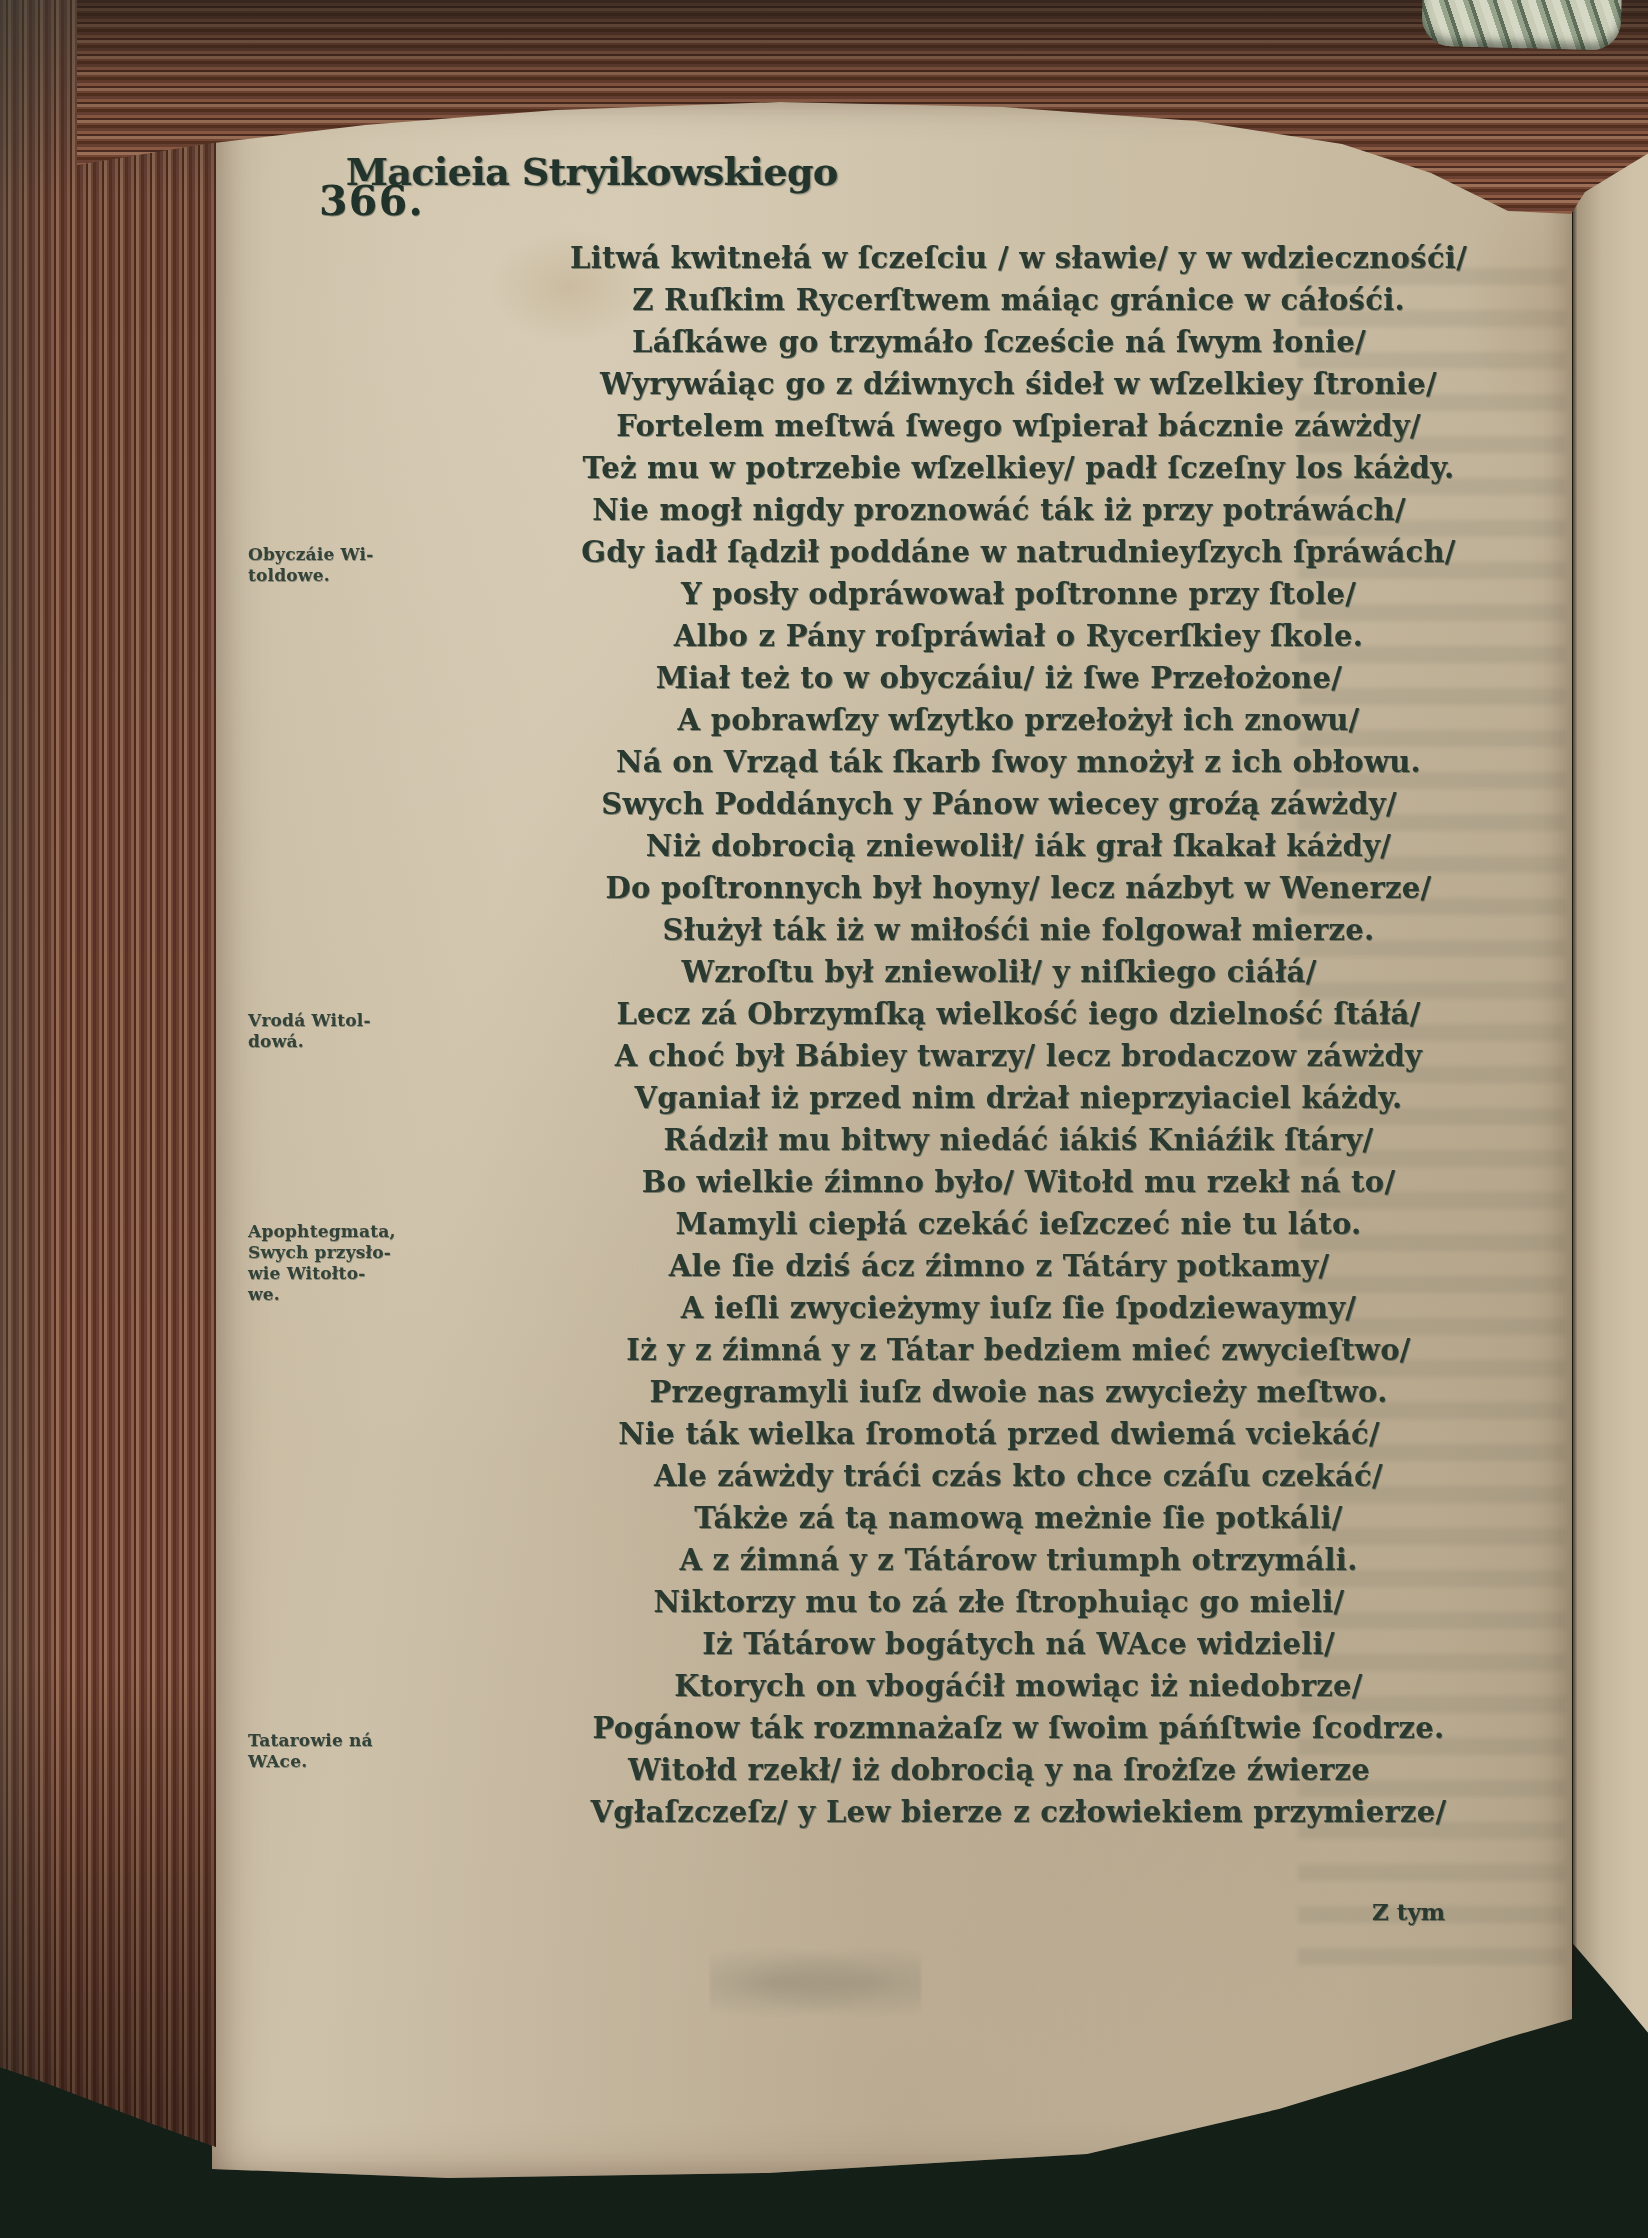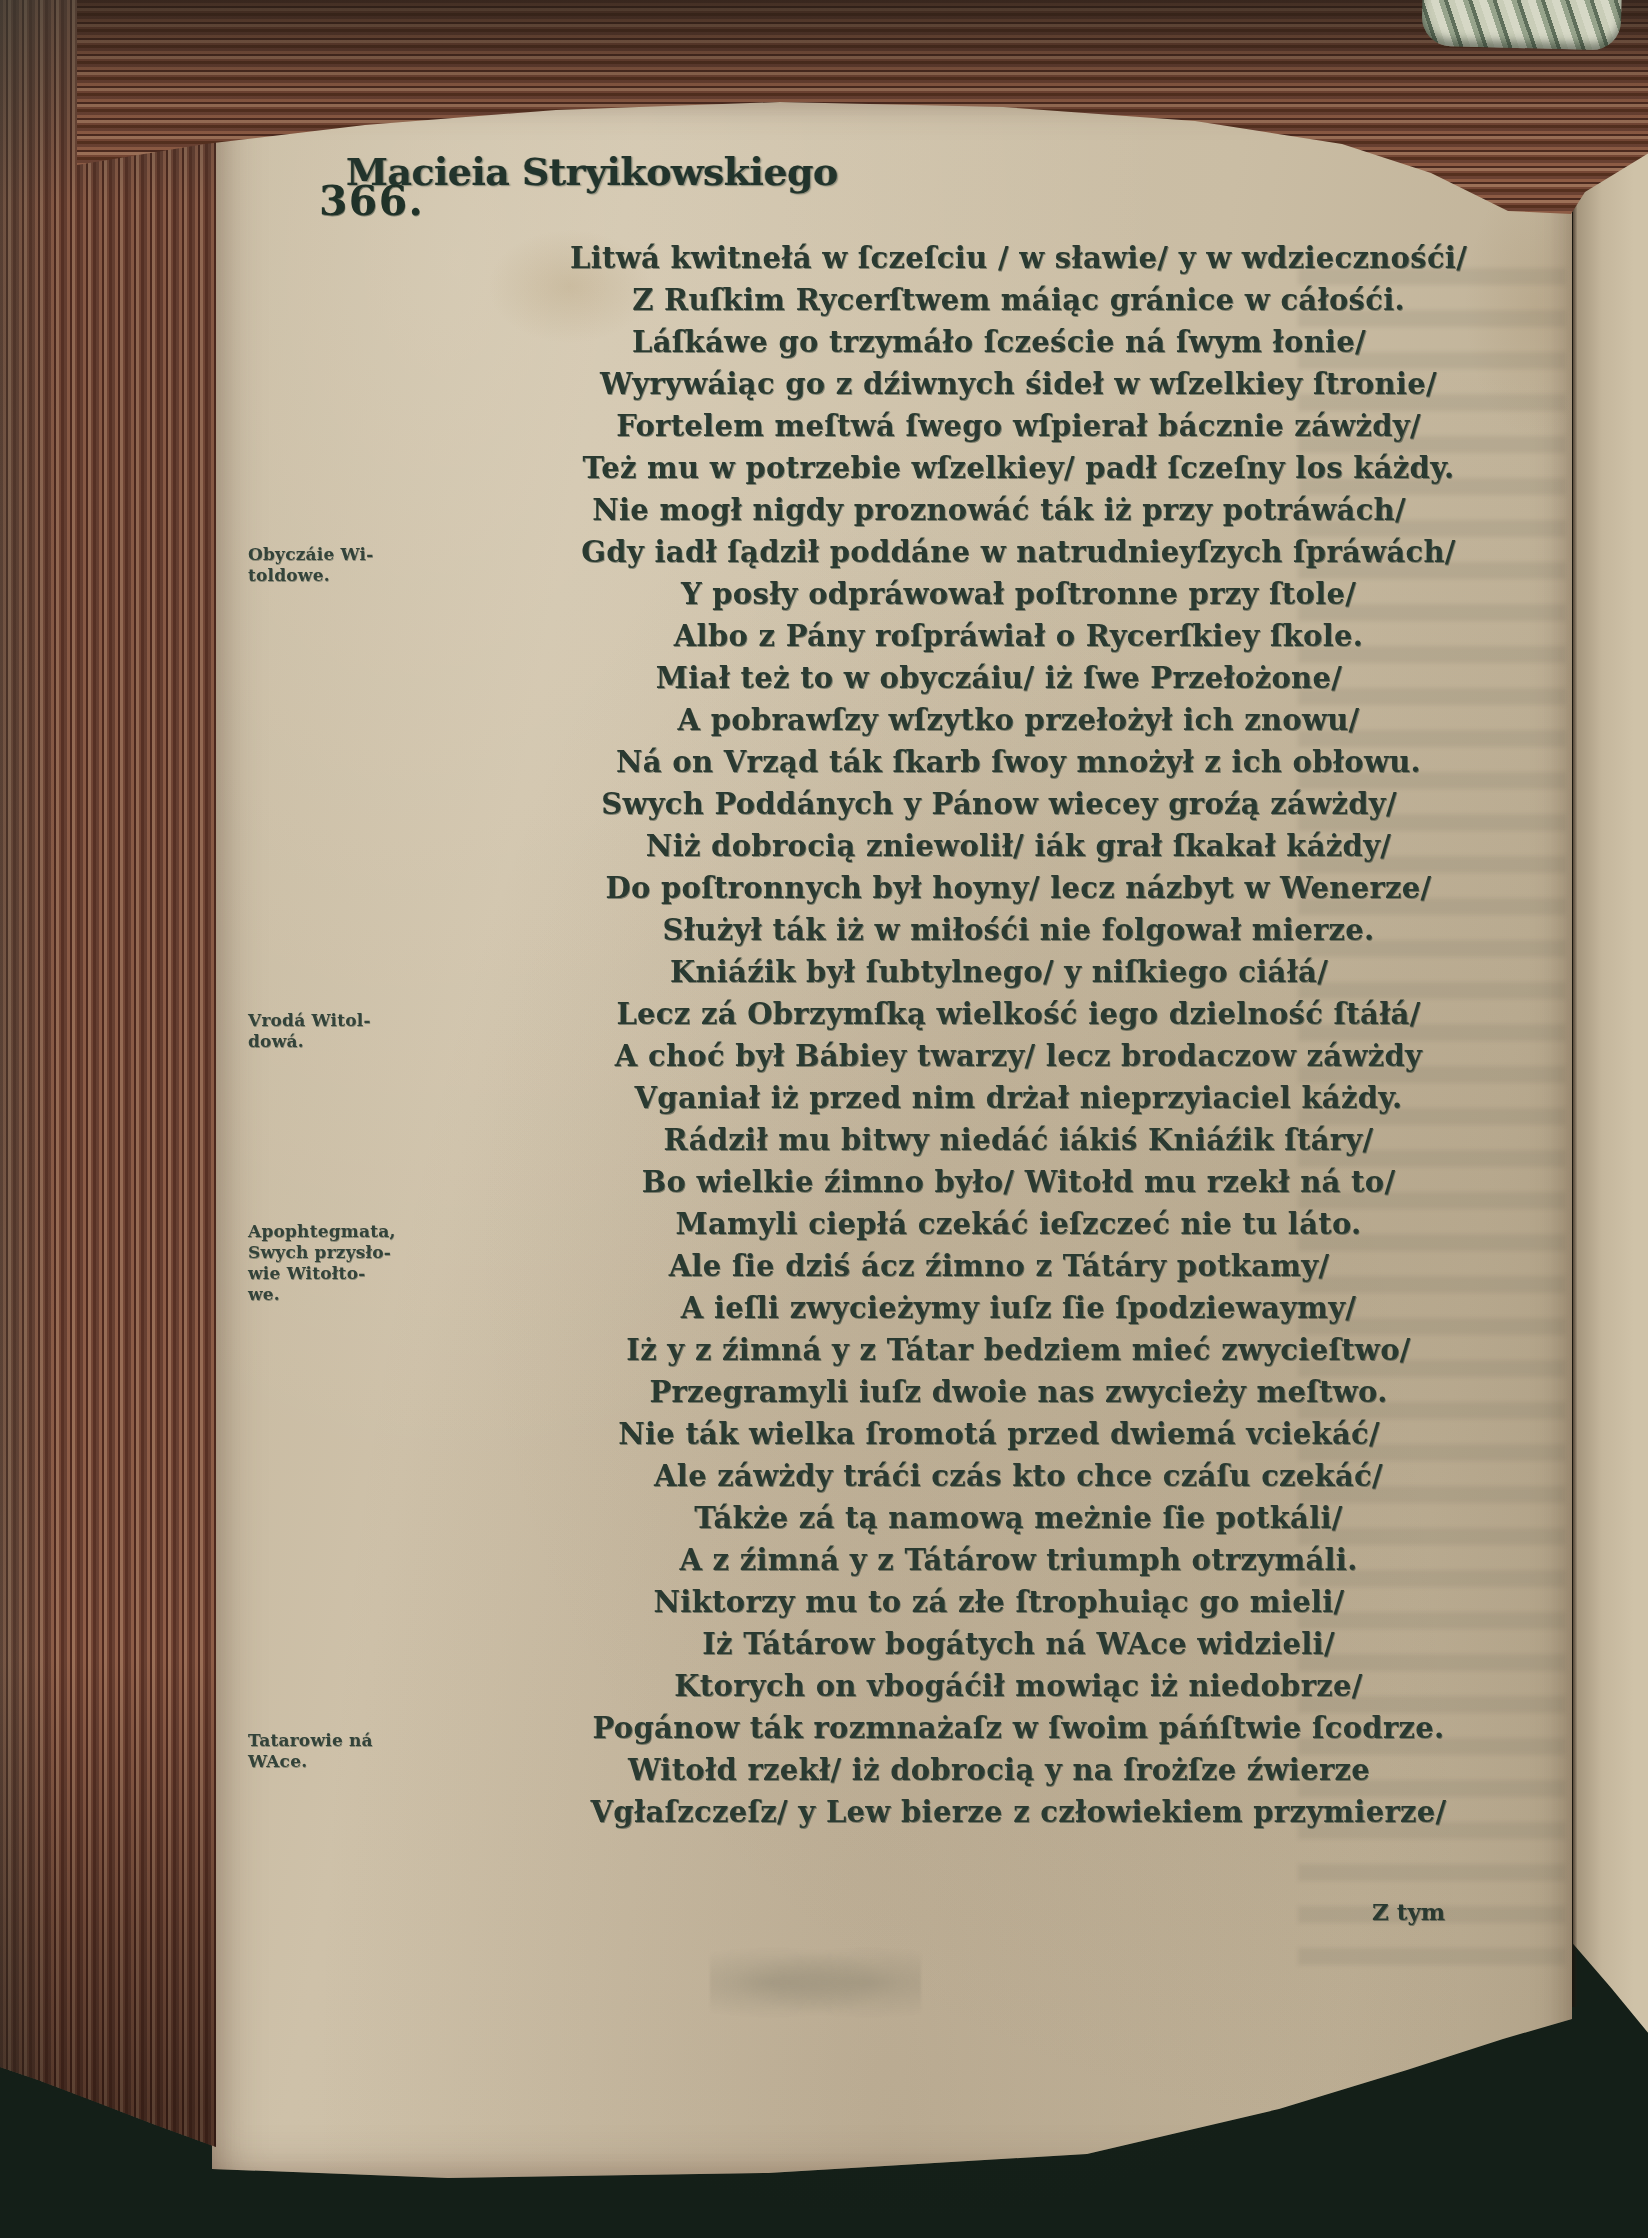--- a/index.html
+++ b/index.html
@@ -148,21 +148,21 @@
       <div class="vline i1">Gdy iadł ſądził poddáne w natrudnieyſzych ſpráwách/</div>
       <div class="vline i1">Y posły odpráwował poſtronne przy ſtole/</div>
       <div class="vline i1">Albo z Pány roſpráwiał o Rycerſkiey ſkole.</div>
       <div class="vline">Miał też to w obyczáiu/ iż ſwe Przełożone/</div>
       <div class="vline i1">A pobrawſzy wſzytko przełożył ich znowu/</div>
       <div class="vline i1">Ná on Vrząd ták ſkarb ſwoy mnożył z ich obłowu.</div>
       <div class="vline">Swych Poddánych y Pánow wiecey groźą záwżdy/</div>
       <div class="vline i1">Niż dobrocią zniewolił/ iák grał ſkakał káżdy/</div>
       <div class="vline i1">Do poſtronnych był hoyny/ lecz názbyt w Wenerze/</div>
       <div class="vline i1">Służył ták iż w miłośći nie folgował mierze.</div>
-      <div class="vline">Kniáźik był ſubtylnego/ y niſkiego ciáłá/</div>
+      <div class="vline">Wzroſtu był zniewolił/ y niſkiego ciáłá/</div>
       <div class="vline i1">Lecz zá Obrzymſką wielkość iego dzielność ſtáłá/</div>
       <div class="vline i1">A choć był Bábiey twarzy/ lecz brodaczow záwżdy</div>
       <div class="vline i1">Vganiał iż przed nim drżał nieprzyiaciel káżdy.</div>
       <div class="vline i1">Rádził mu bitwy niedáć iákiś Kniáźik ſtáry/</div>
       <div class="vline i1">Bo wielkie źimno było/ Witołd mu rzekł ná to/</div>
       <div class="vline i1">Mamyli ciepłá czekáć ieſzczeć nie tu láto.</div>
       <div class="vline">Ale ſie dziś ácz źimno z Tátáry potkamy/</div>
       <div class="vline i1">A ieſli zwycieżymy iuſz ſie ſpodziewaymy/</div>
       <div class="vline i1">Iż y z źimná y z Tátar bedziem mieć zwycieſtwo/</div>
       <div class="vline i1">Przegramyli iuſz dwoie nas zwycieży meſtwo.</div>

